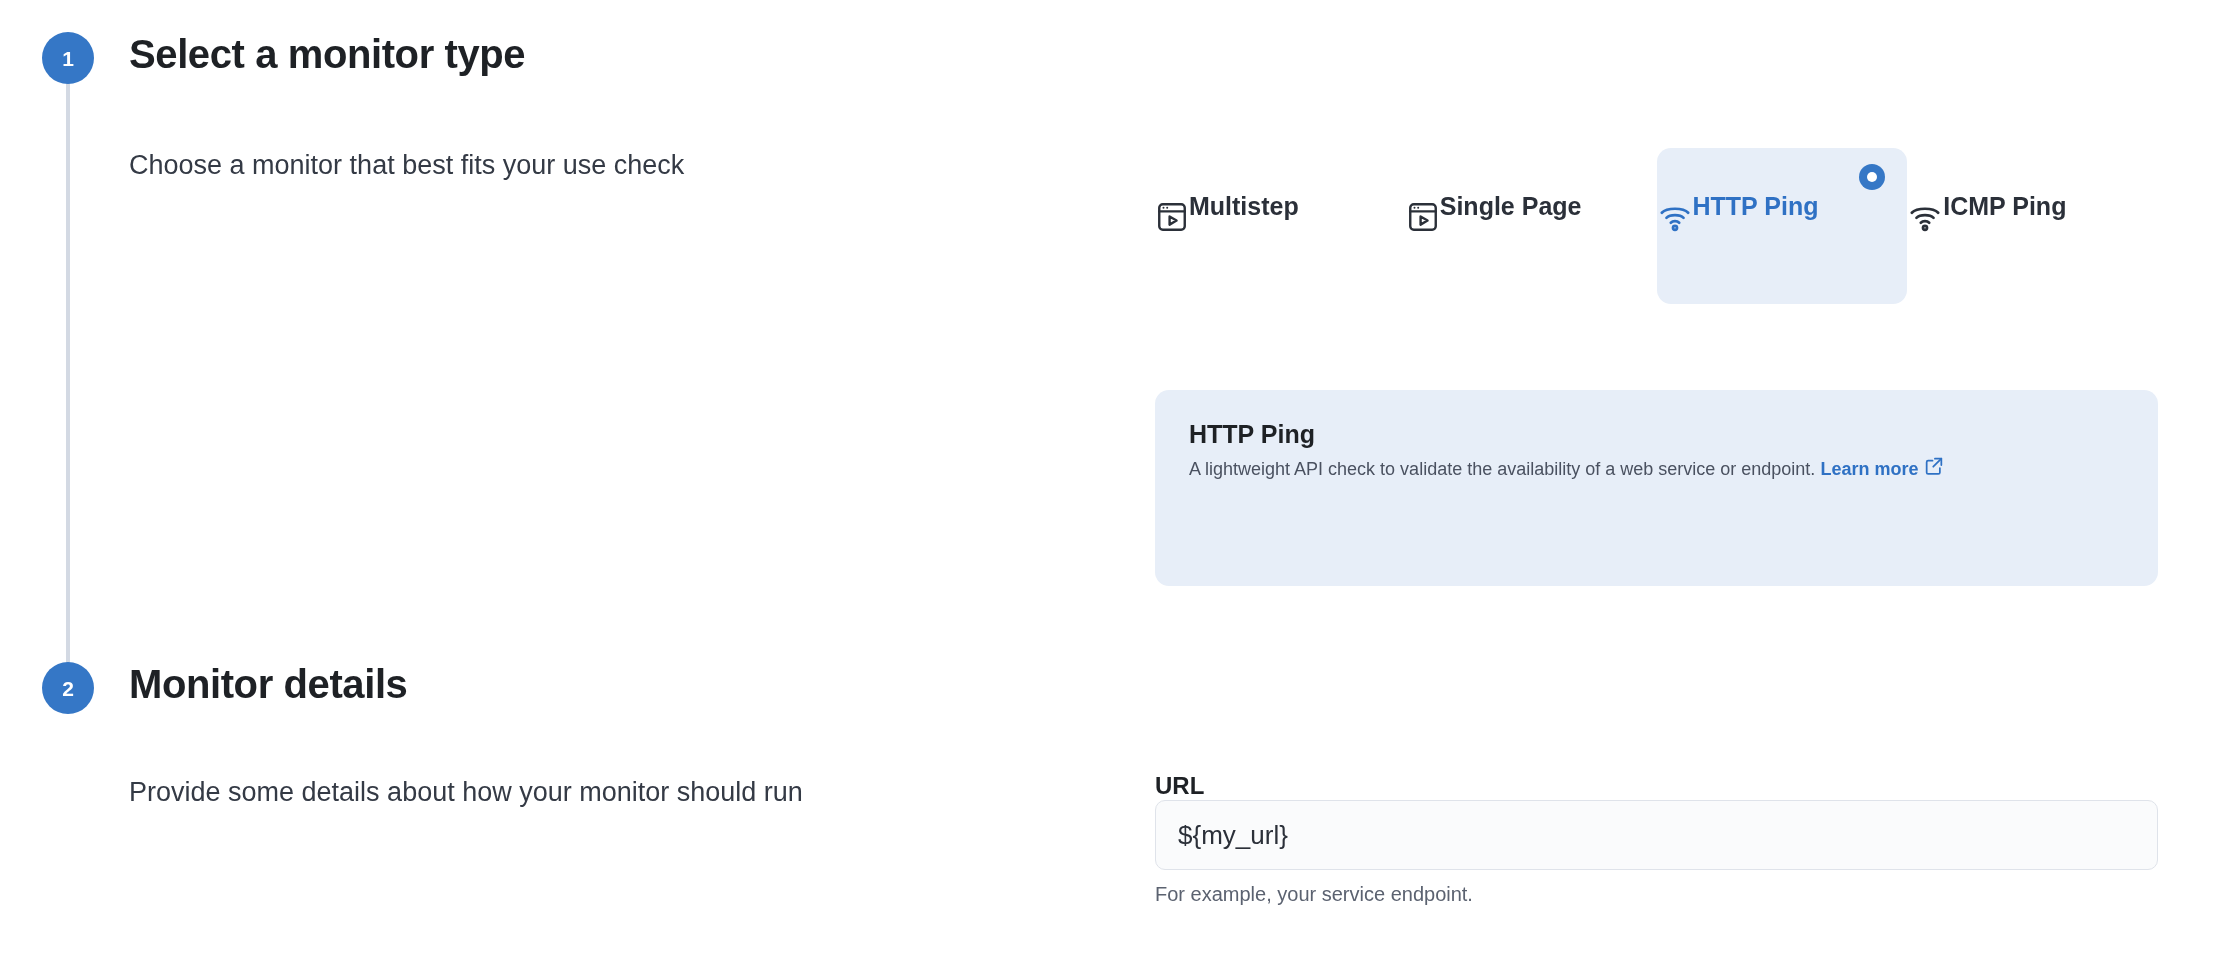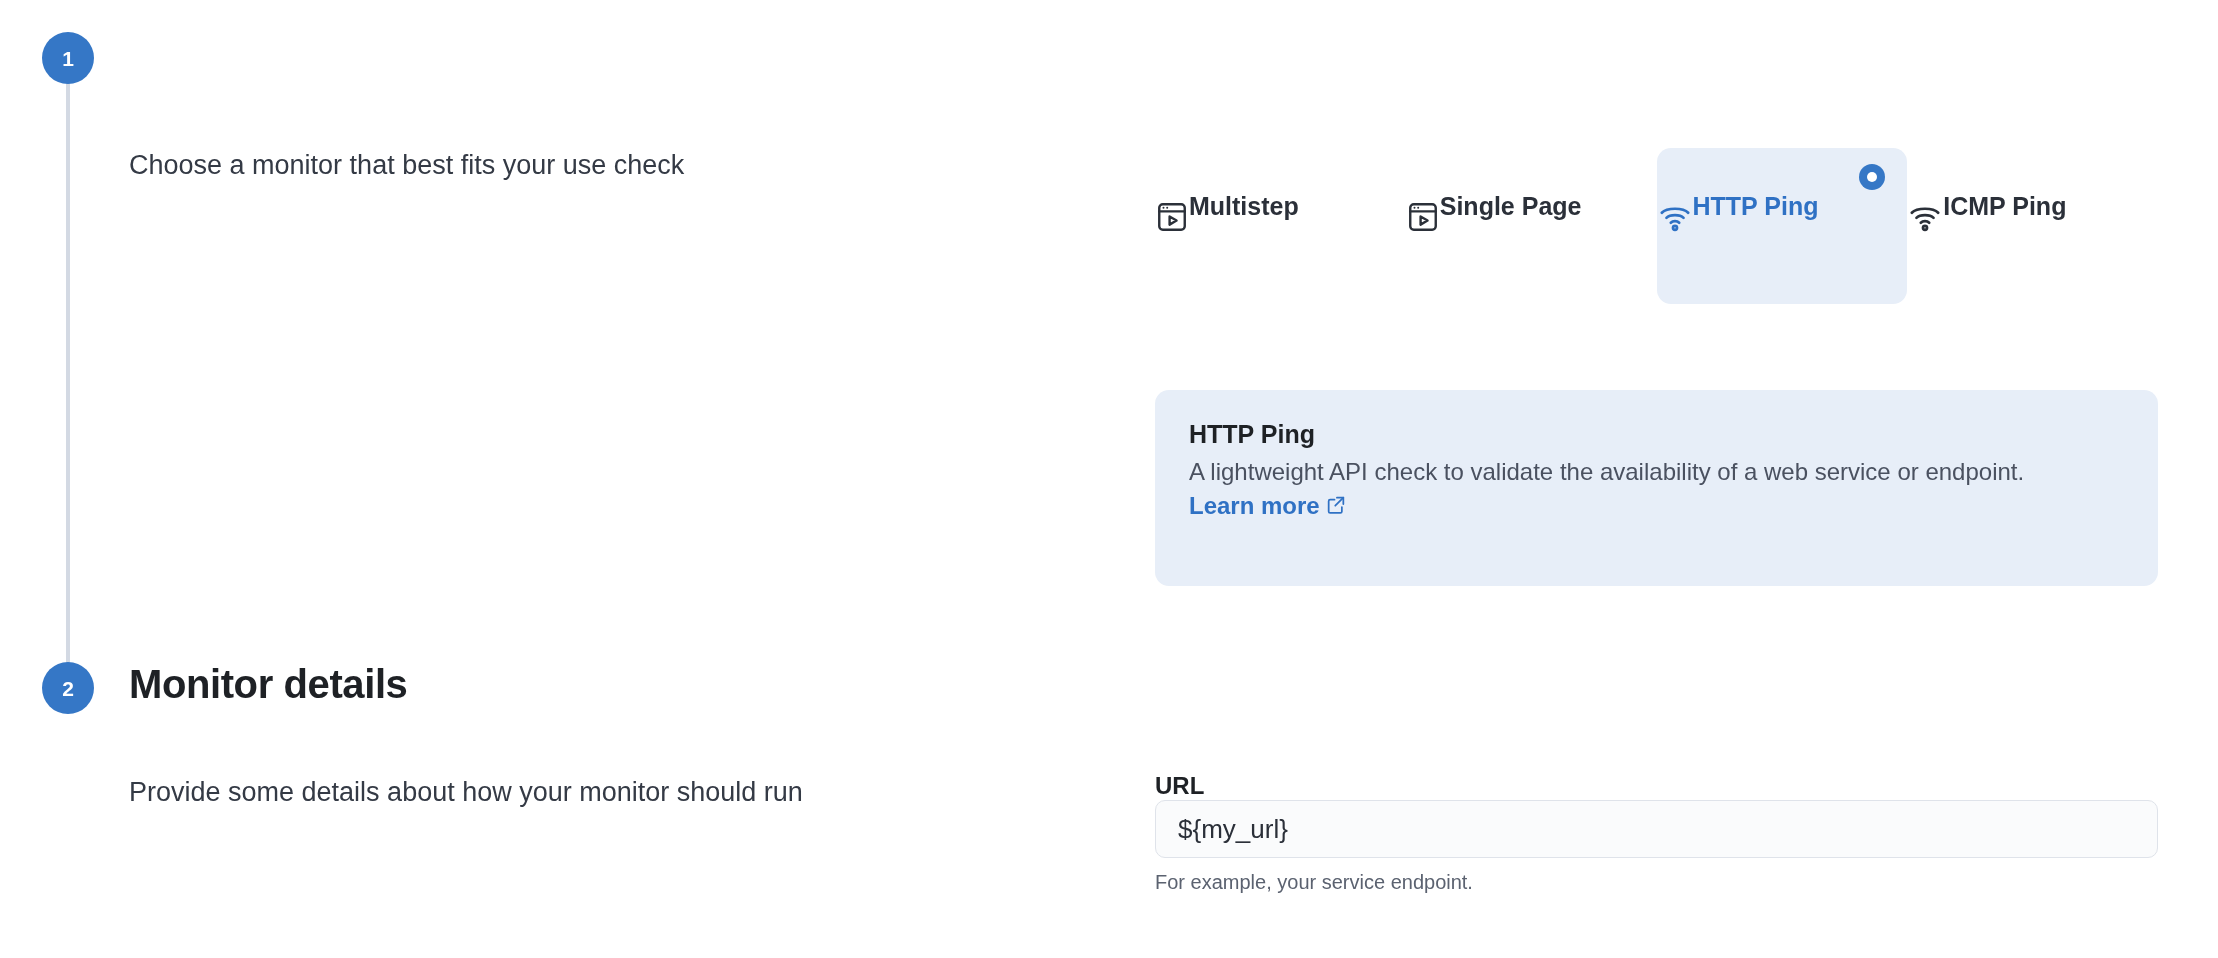--- a/index.html
+++ b/index.html
@@ -138,21 +138,21 @@
     border-radius: 14px;
     padding: 30px 34px;
   }
   .info-title {
     font-size: 25px;
     font-weight: 700;
     color: #1e2125;
     margin-bottom: 6px;
   }
   .info-body {
-    font-size: 24px;
+    font-size: 18px;
     font-weight: 400;
     color: #4a5160;
     line-height: 1.42;
     max-width: 945px;
   }
   .learn-link {
     color: #2f71c4;
     font-weight: 700;
     text-decoration: none;
     cursor: pointer;
@@ -167,21 +167,21 @@
   
   .field-block { position: absolute; left: 1155px; top: 772px; width: 1003px; }
   .field-label {
     font-size: 24px;
     font-weight: 700;
     color: #1e2125;
     margin-bottom: 11px;
   }
   .field-input {
     width: 100%;
-    height: 58px;
+    height: 70px;
     border: 1px solid #dfe3ea;
     border-radius: 10px;
     background: #fafbfc;
     font-family: "Liberation Sans", sans-serif;
     font-size: 26px;
     color: #2b3039;
     padding: 15px 22px;
     outline: none;
   }
   .field-help {
@@ -193,20 +193,21 @@
 </head>
 <body>
 
 <div class="page">
 
   <div class="rail"></div>
 
   <div class="step-badge step1-badge">
     <span>1</span>
   </div>
+  <h1 class="sec-title t1">Select a monitor type</h1>
   <p class="sec-sub s1">Choose a monitor that best fits your use check</p>
 
   <div class="type-row">
 
     <div class="type-card">
       <span class="type-icon">
         <svg width="34" height="34" viewBox="0 0 24 24" fill="none" stroke="#2b3039" stroke-width="1.7" stroke-linecap="round" stroke-linejoin="round">
           <rect x="3" y="3" width="18" height="18" rx="2.5"></rect>
           <line x1="3" y1="8" x2="21" y2="8"></line>
           <circle cx="6" cy="5.5" r="0.7" fill="#2b3039" stroke="none"></circle>

